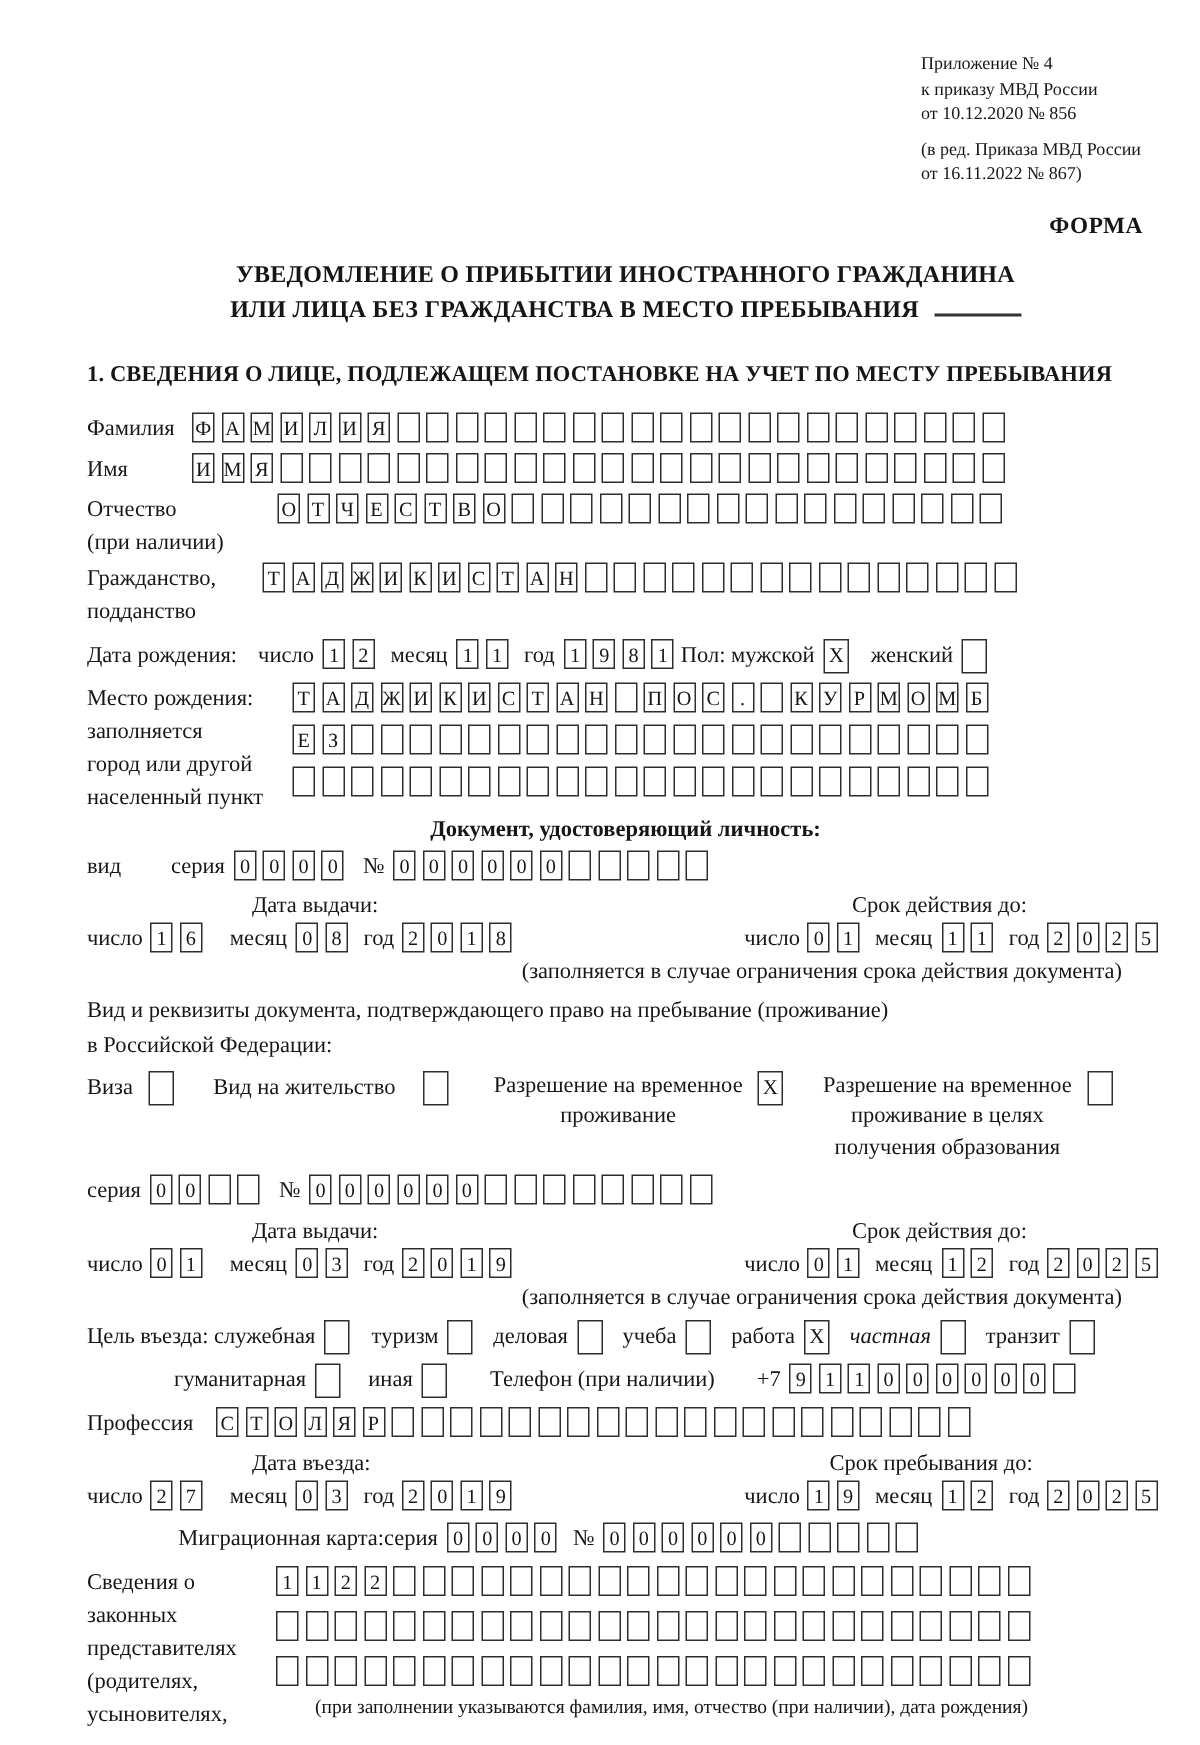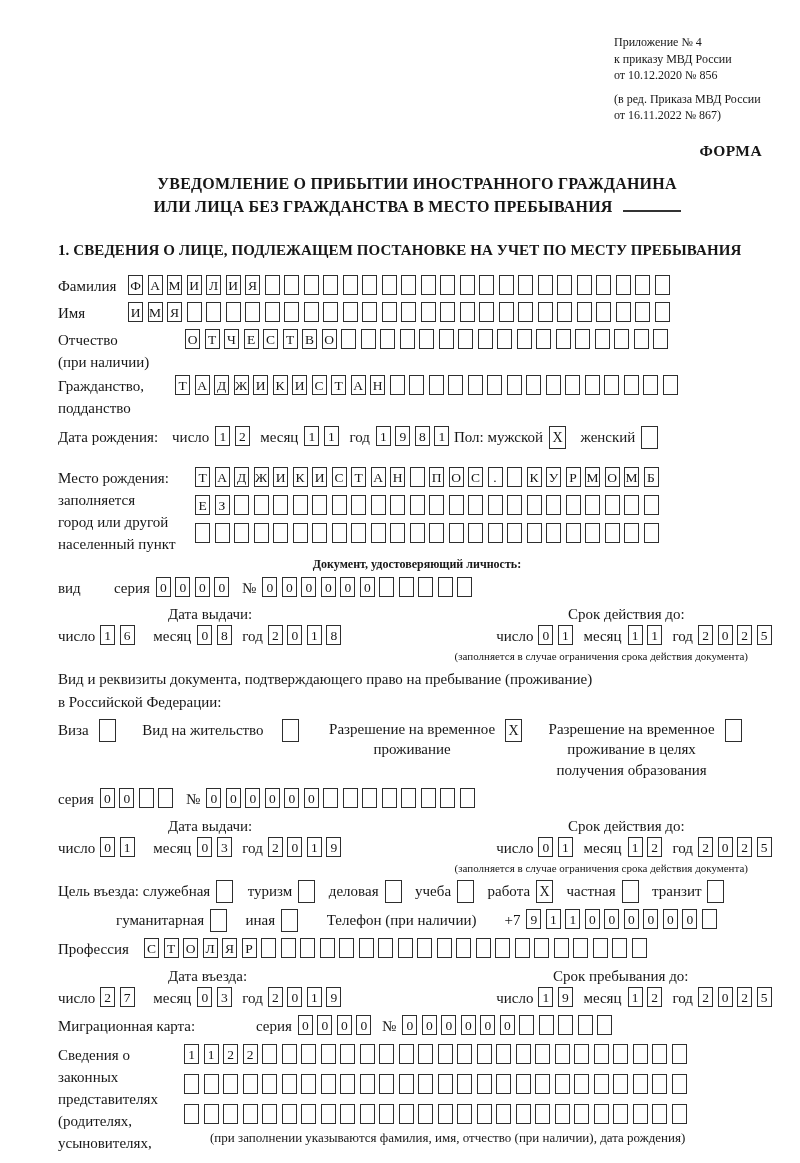--- a/index.html
+++ b/index.html
@@ -26,29 +26,29 @@
   .w70 { width:70px; } .w125 { width:127px; } .w115 { width:117px; } .w137 { width:137px; }
   .mr6 { margin-right:6px; } .mr10 { margin-right:10px; } .mr14 { margin-right:14px; }
 
   .dates-hdr { display:flex; font-size:15px; margin-bottom:2px; }
   .dates-hdr .h1 { width:455px; padding-left:110px; }
   .dates-hdr .h2 { padding-left:55px; }
   .dates-row { display:flex; align-items:flex-start; margin-bottom:2px; }
   .dgroup { display:flex; align-items:flex-start; }
   .dgroup .lbl { margin-right:5px; }
   .half-l { width:455px; }
-  .footnote { font-size:11px; text-align:right; padding-right:28px; margin-bottom:6px; margin-top:1px; }
+  .footnote { font-size:15px; text-align:right; padding-right:28px; margin-bottom:6px; margin-top:1px; }
   .intro { font-size:15px; line-height:1.5; }
 
   .opt { display:flex; align-items:flex-start; }
   .opt .lbl { margin-right:6px; }
   .caption { font-size:15px; line-height:1.35; text-align:center; }
 
   .rep-note { font-size:13px; margin-left:150px; margin-top:4px; }
-  .doc-hdr { text-align:center; font-weight:bold; font-size:12px; margin:2px 0 5px 0; }
+  .doc-hdr { text-align:center; font-weight:bold; font-size:15px; margin:2px 0 5px 0; }
 </style>
 </head>
 <body>
 
 <div class="page">
 
   <div class="annex">
     <div>Приложение № 4</div>
     <div>к приказу МВД России</div>
     <div>от 10.12.2020 № 856</div>
@@ -88,21 +88,21 @@
   </div>
 
   <div class="row" style="margin-bottom:7px;">
     <span class="w115">
       <span class="lbl2" style="display:block">Гражданство,</span>
       <span class="lbl2" style="display:block">подданство</span>
     </span>
     <span class="boxes"><span class="box">Т</span><span class="box">А</span><span class="box">Д</span><span class="box">Ж</span><span class="box">И</span><span class="box">К</span><span class="box">И</span><span class="box">С</span><span class="box">Т</span><span class="box">А</span><span class="box">Н</span><span class="box"></span><span class="box"></span><span class="box"></span><span class="box"></span><span class="box"></span><span class="box"></span><span class="box"></span><span class="box"></span><span class="box"></span><span class="box"></span><span class="box"></span><span class="box"></span><span class="box"></span><span class="box"></span><span class="box"></span></span>
   </div>
 
-  <div class="row" style="margin-bottom:18px;">
+  <div class="row" style="margin-bottom:6px;">
     <span class="lbl mr14">Дата рождения:</span>
     <span class="lbl mr6">число</span>
     <span class="boxes mr6"><span class="box">1</span><span class="box">2</span></span>
     <span class="lbl mr6">месяц</span>
     <span class="boxes mr6"><span class="box">1</span><span class="box">1</span></span>
     <span class="lbl mr6">год</span>
     <span class="boxes"><span class="box">1</span><span class="box">9</span><span class="box">8</span><span class="box">1</span></span>
     <span class="lbl mr6">Пол: мужской</span>
     <span class="boxes cbg mr10"><span class="box">X</span></span>
     <span class="lbl mr6">женский</span>
@@ -229,21 +229,21 @@
         <span class="boxes cbg"><span class="box"></span></span>
       </span>
     <span class="opt" style="margin-right:9px;justify-content:flex-end;">
         <span class="lbl mr6">учеба</span>
         <span class="boxes cbg"><span class="box"></span></span>
       </span>
     <span class="opt" style="margin-right:9px;">
         <span class="lbl mr6">работа</span>
         <span class="boxes cbg"><span class="box">X</span></span>
       </span>
-    <span class="opt" style="margin-right:9px;">
+    <span class="opt" style="margin-right:9px;font-style:italic;">
         <span class="lbl mr6">частная</span>
         <span class="boxes cbg"><span class="box"></span></span>
       </span>
     <span class="opt">
         <span class="lbl mr6">транзит</span>
         <span class="boxes cbg"><span class="box"></span></span>
       </span>
   </div>
 
   <div class="row" style="margin-bottom:6px;padding-left:58px;">
@@ -282,21 +282,21 @@
       <span class="lbl">число</span>
       <span class="boxes mr6"><span class="box">1</span><span class="box">9</span></span>
       <span class="lbl" style="margin-right:6px;">месяц</span>
       <span class="boxes mr6"><span class="box">1</span><span class="box">2</span></span>
       <span class="lbl">год</span>
       <span class="boxes"><span class="box">2</span><span class="box">0</span><span class="box">2</span><span class="box">5</span></span>
     </span>
   </div>
 
   <div class="row" style="margin-bottom:6px;">
-    <span class="lbl" style="width:198px;">Миграционная карта:</span>
+    <span class="lbl" style="width:198px;text-align:right;">Миграционная карта:</span>
     <span class="lbl mr6">серия</span>
     <span class="boxes" style="margin-right:6px;"><span class="box">0</span><span class="box">0</span><span class="box">0</span><span class="box">0</span></span>
     <span class="lbl mr6">№</span>
     <span class="boxes"><span class="box">0</span><span class="box">0</span><span class="box">0</span><span class="box">0</span><span class="box">0</span><span class="box">0</span><span class="box"></span><span class="box"></span><span class="box"></span><span class="box"></span><span class="box"></span></span>
   </div>
 
   <div class="row" style="margin-bottom:0;">
     <span style="width:126px;flex-shrink:0;">
       <span class="lbl2" style="display:block">Сведения о</span>
       <span class="lbl2" style="display:block">законных</span>

